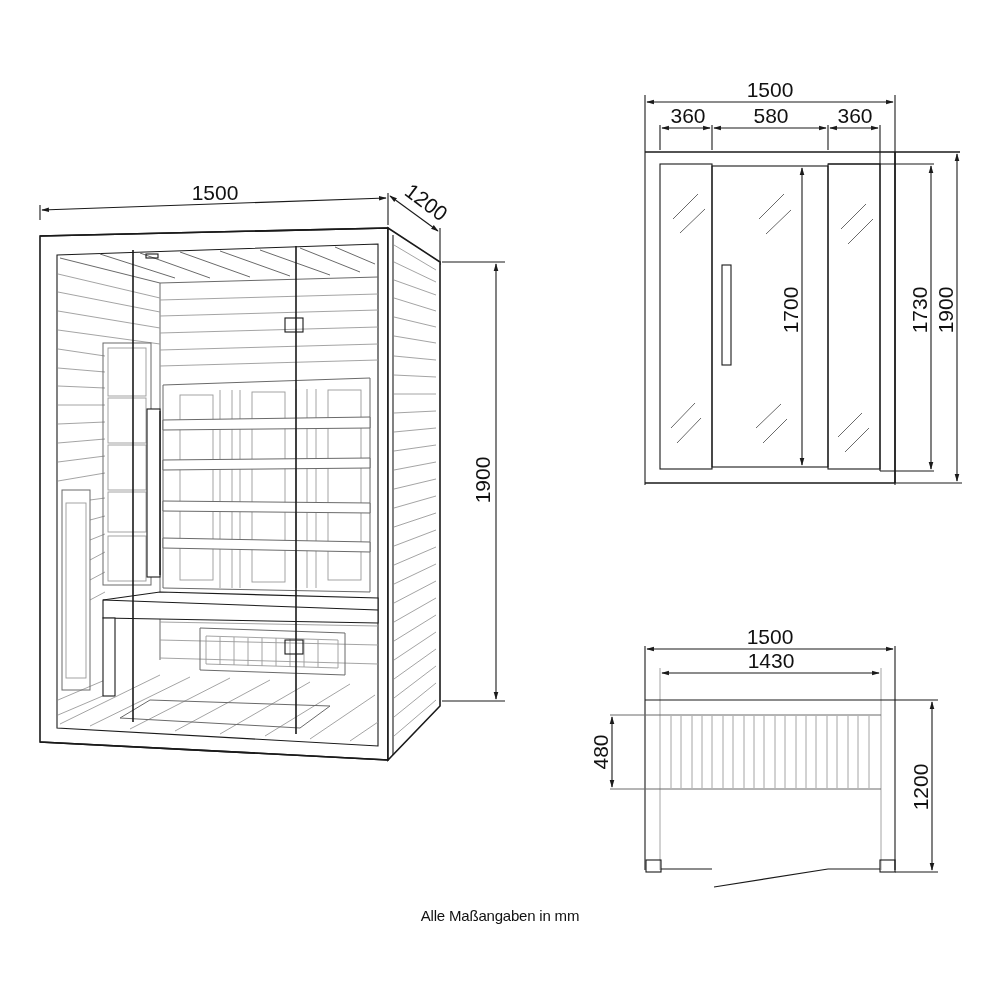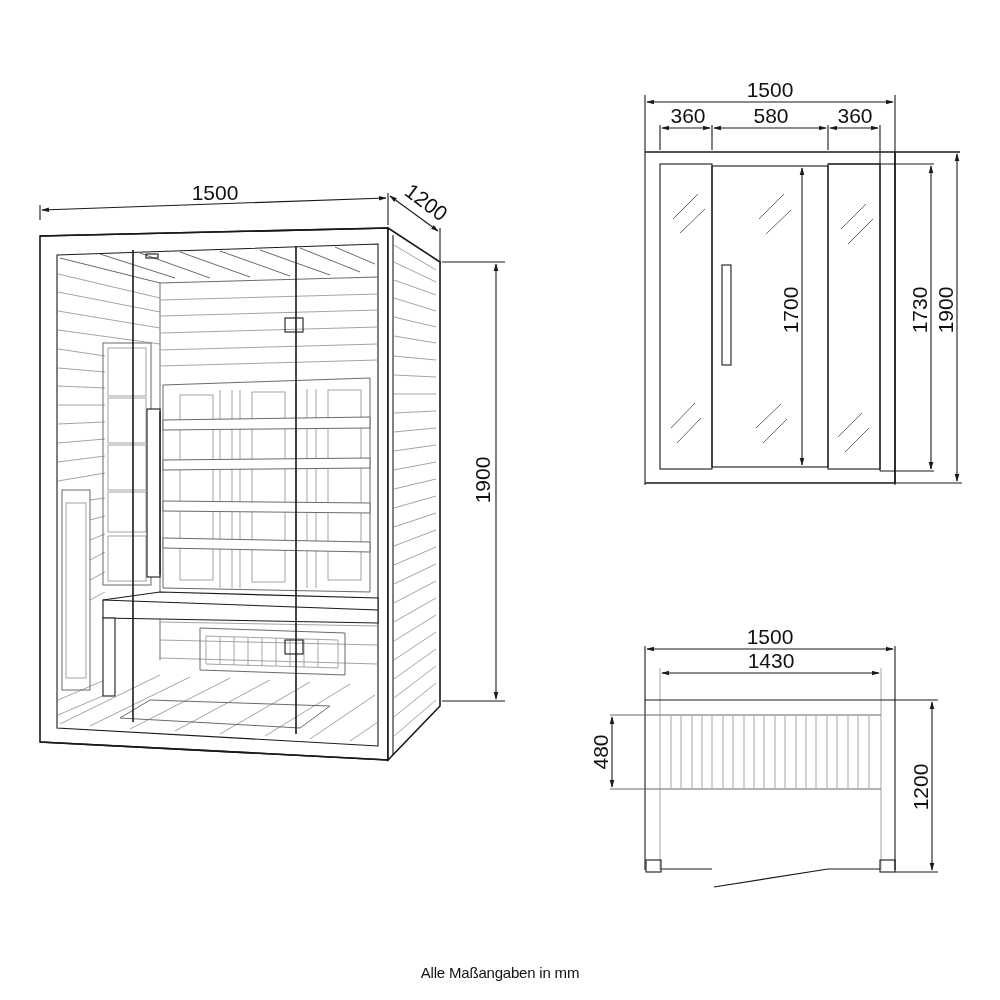--- a/index.html
+++ b/index.html
@@ -1,20 +1,20 @@
 <!DOCTYPE html>
 <html><head>
   <meta charset="utf-8">
   <style>
     html, body { margin: 0; padding: 0; background: #ffffff; }
     body { width: 1000px; height: 1000px; position: relative; overflow: hidden;
            font-family: "Liberation Sans", "DejaVu Sans", sans-serif; }
     svg { position: absolute; left: 0; top: 0; }
     .dim { font-family: "Liberation Sans", "DejaVu Sans", sans-serif; font-size: 21px; fill: #111; }
-    .caption { position: absolute; left: 0; width: 1000px; top: 964px; text-align: center;
+    .caption { position: absolute; left: 0; width: 1000px; top: 907px; text-align: center;
                font-size: 15px; color: #111; letter-spacing: -0.2px; }
     .k { stroke: #1a1a1a; fill: none; stroke-width: 1.6; }
     .kt { stroke: #1a1a1a; fill: none; stroke-width: 1.1; }
     .g { stroke: #6a6a6a; fill: none; stroke-width: 1; }
     .lg { stroke: #9a9a9a; fill: none; stroke-width: 0.9; }
     .wf { fill: #ffffff; }
   </style>
 </head>
 <body>
 

